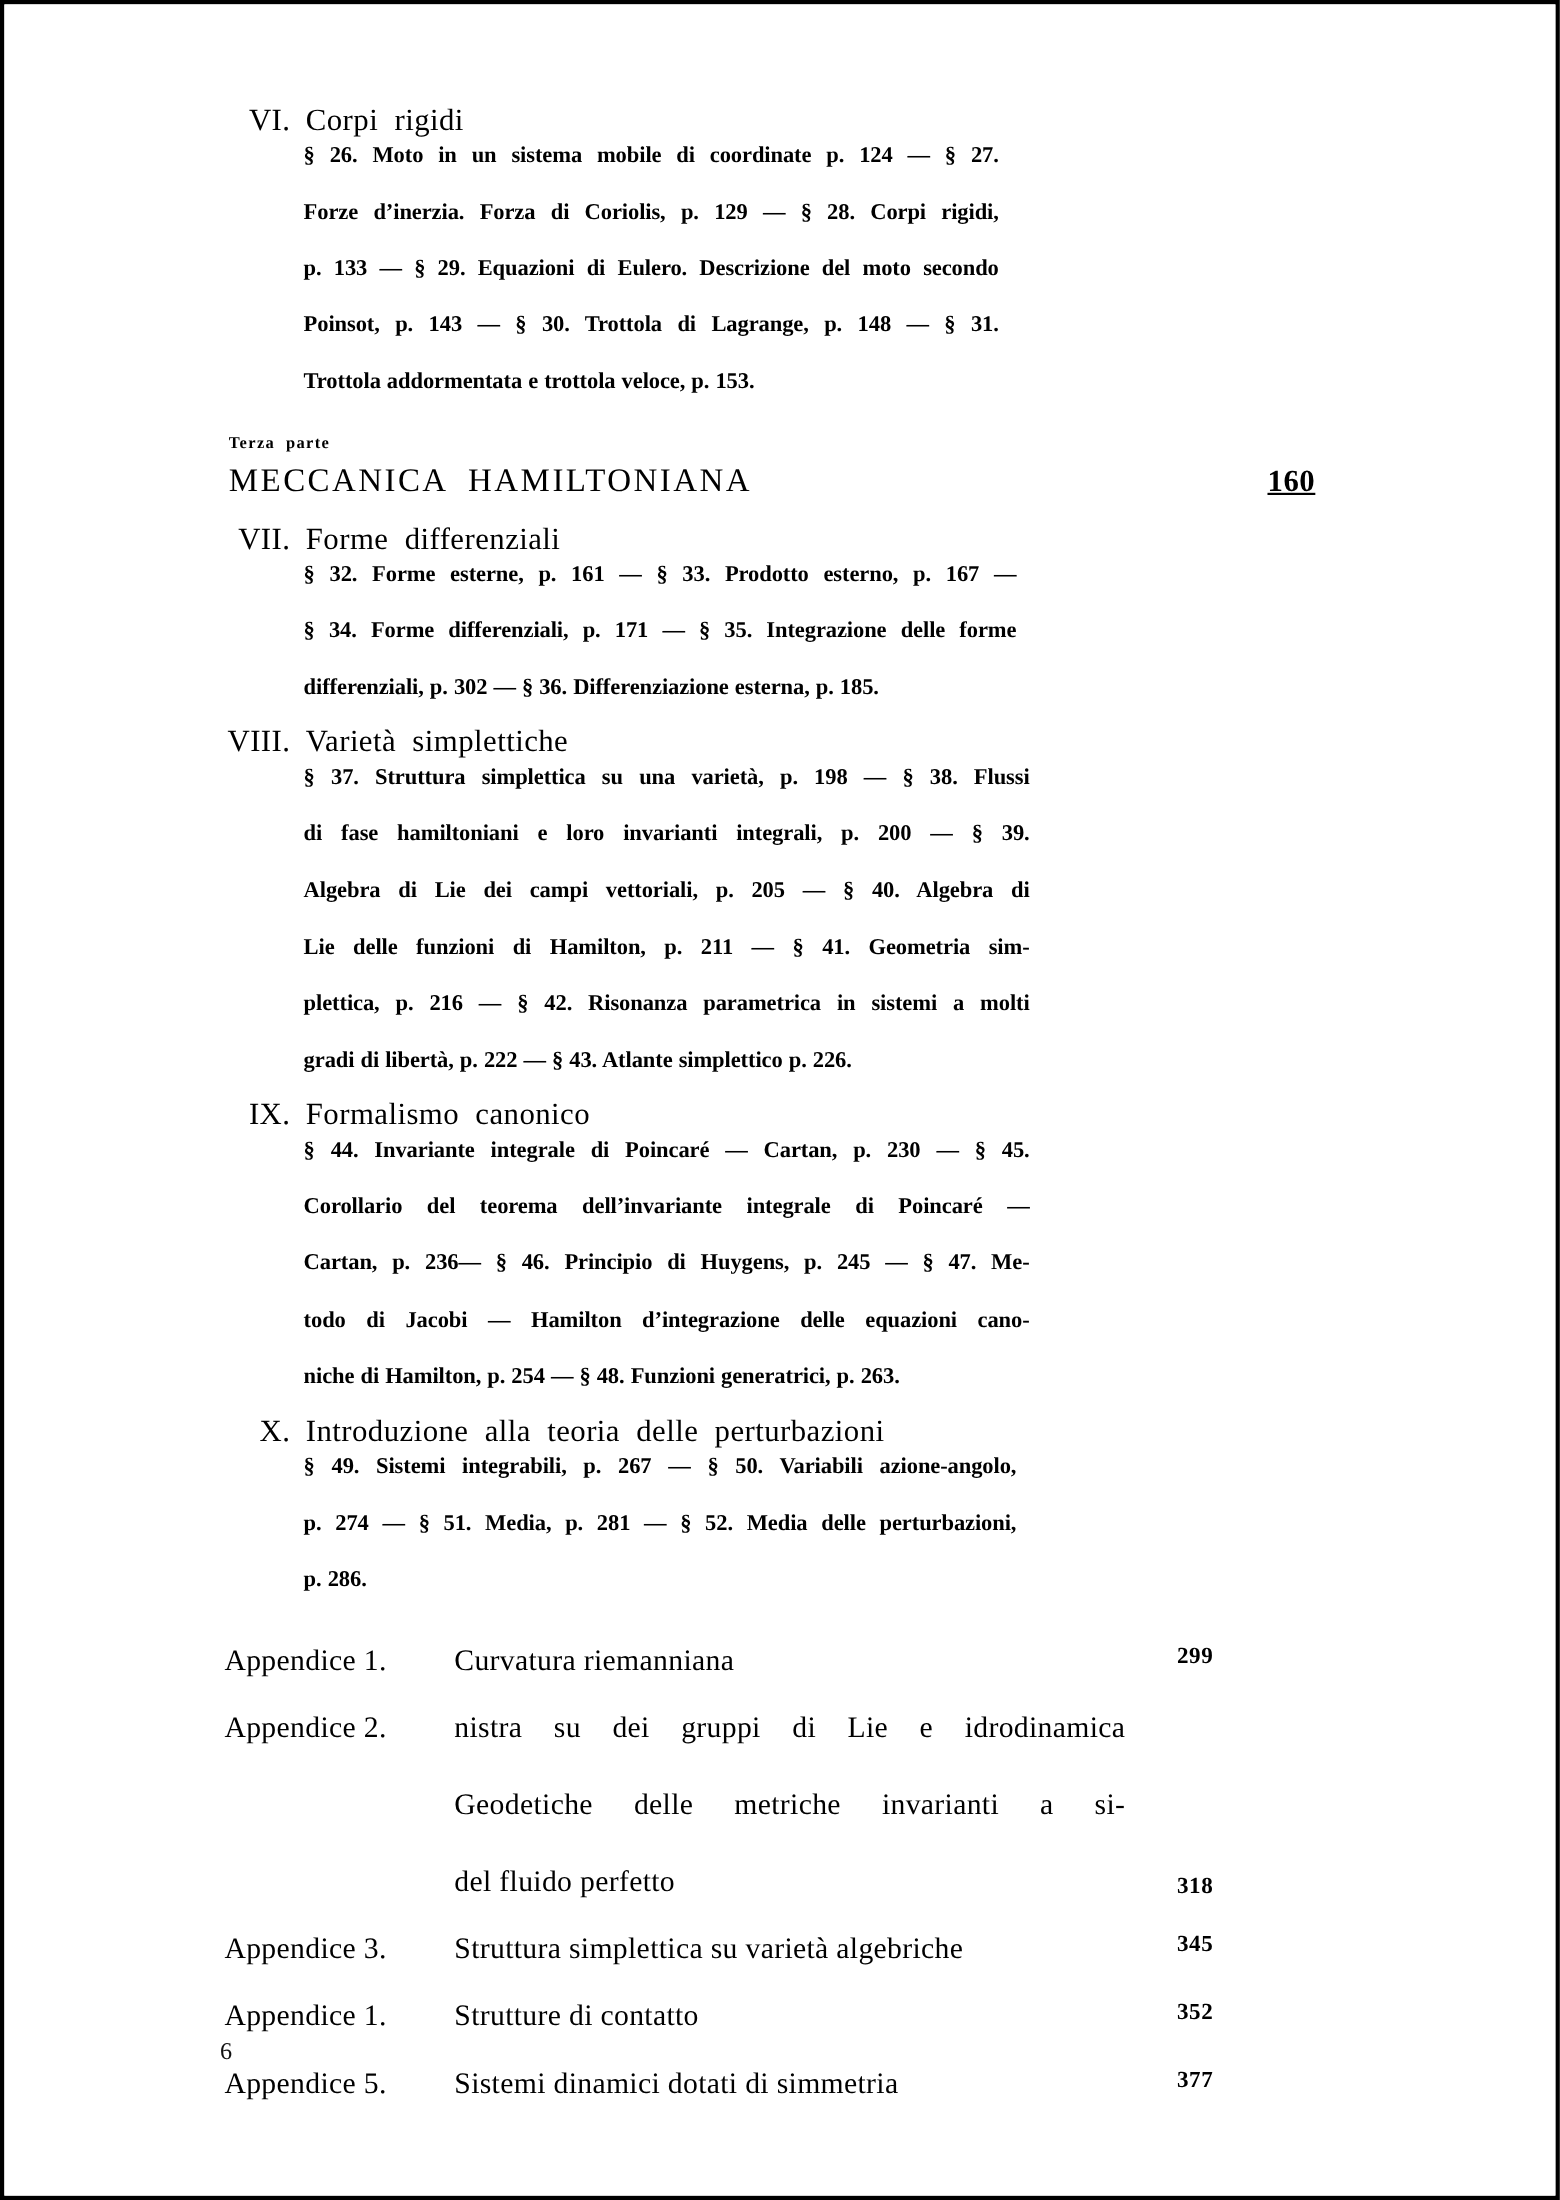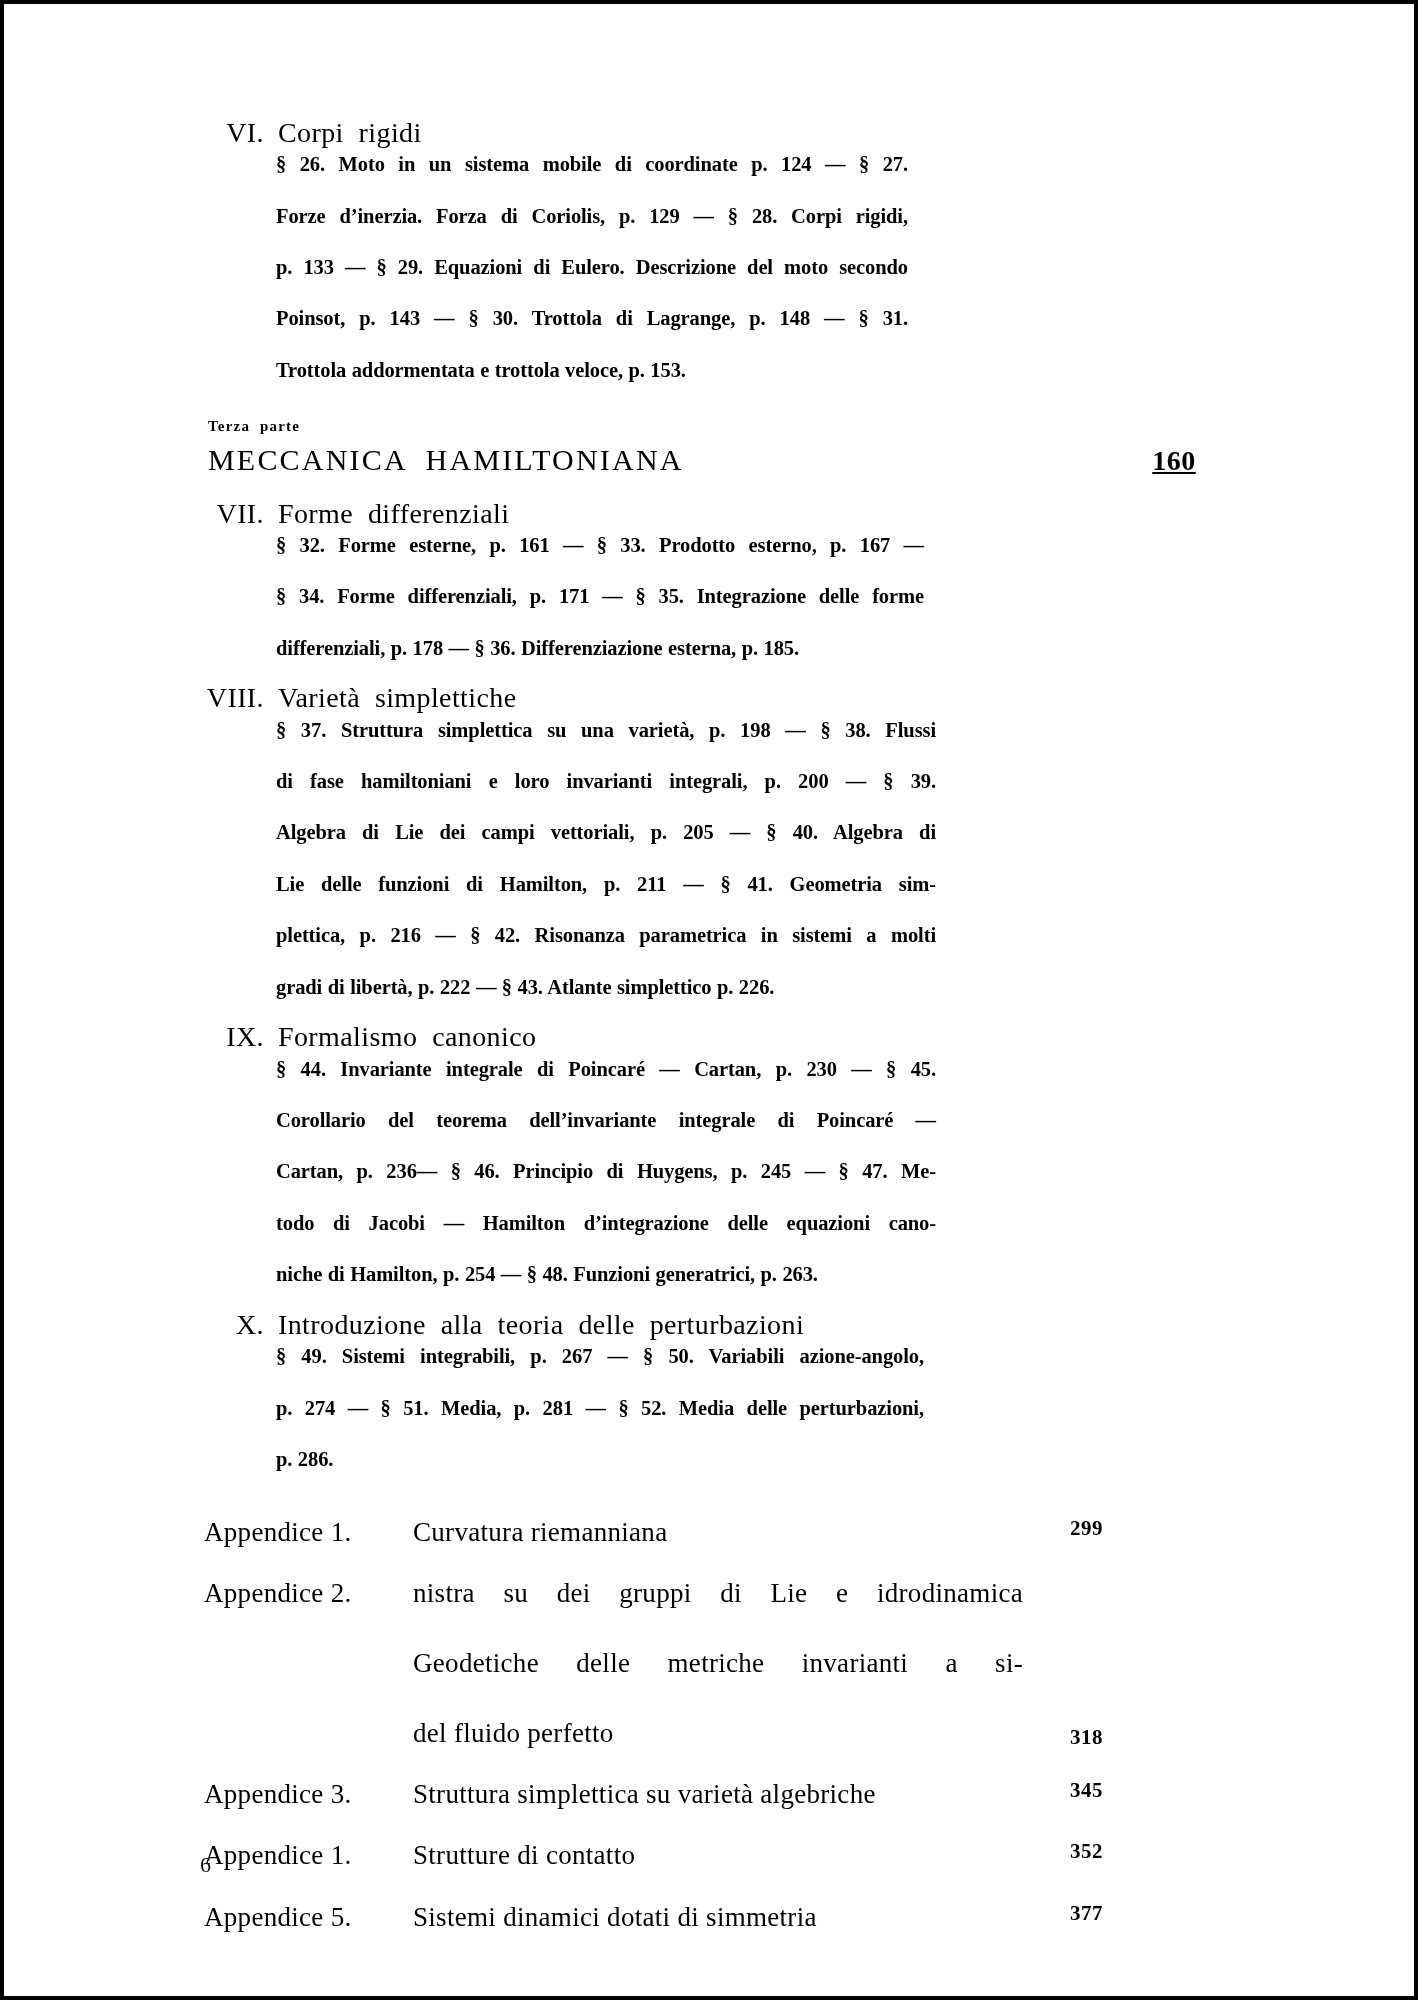--- a/index.html
+++ b/index.html
@@ -20,21 +20,21 @@
     width: 1418px;
     height: 2000px;
     box-sizing: border-box;
     border: 4px solid #000000;
     background: #ffffff;
   }
   .page-inner {
     position: absolute;
     left: 0; top: 0; right: 0; bottom: 0;
     background: #ffffff;
-    padding: 112px 200px 0 200px;
+    padding: 89px 200px 0 200px;
     box-sizing: border-box;
   }
 
   
   .chapter {
     margin: 0 0 4px 0;
     position: relative;
   }
   .chapter-head {
     display: flex;
@@ -186,21 +186,21 @@
     </div>
 
     <div class="chapter">
       <div class="chapter-head">
         <span class="chapter-num">VII.</span>
         <span class="chapter-title">Forme  differenziali</span>
       </div>
       <div class="chapter-body w640">
         <span class="stretch">§ 32. Forme esterne, p. 161 — § 33. Prodotto esterno, p. 167 —</span>
         <span class="stretch">§ 34. Forme differenziali, p. 171 — § 35. Integrazione delle forme</span>
-        <span>differenziali, p. 178 —  § 36. Differenziazione esterna, p. 185.</span>
+        <span>differenziali, p. 302 —  § 36. Differenziazione esterna, p. 185.</span>
       </div>
     </div>
 
     <div class="spacer-sm"></div>
 
     <div class="chapter">
       <div class="chapter-head">
         <span class="chapter-num">VIII.</span>
         <span class="chapter-title">Varietà  simplettiche</span>
       </div>

